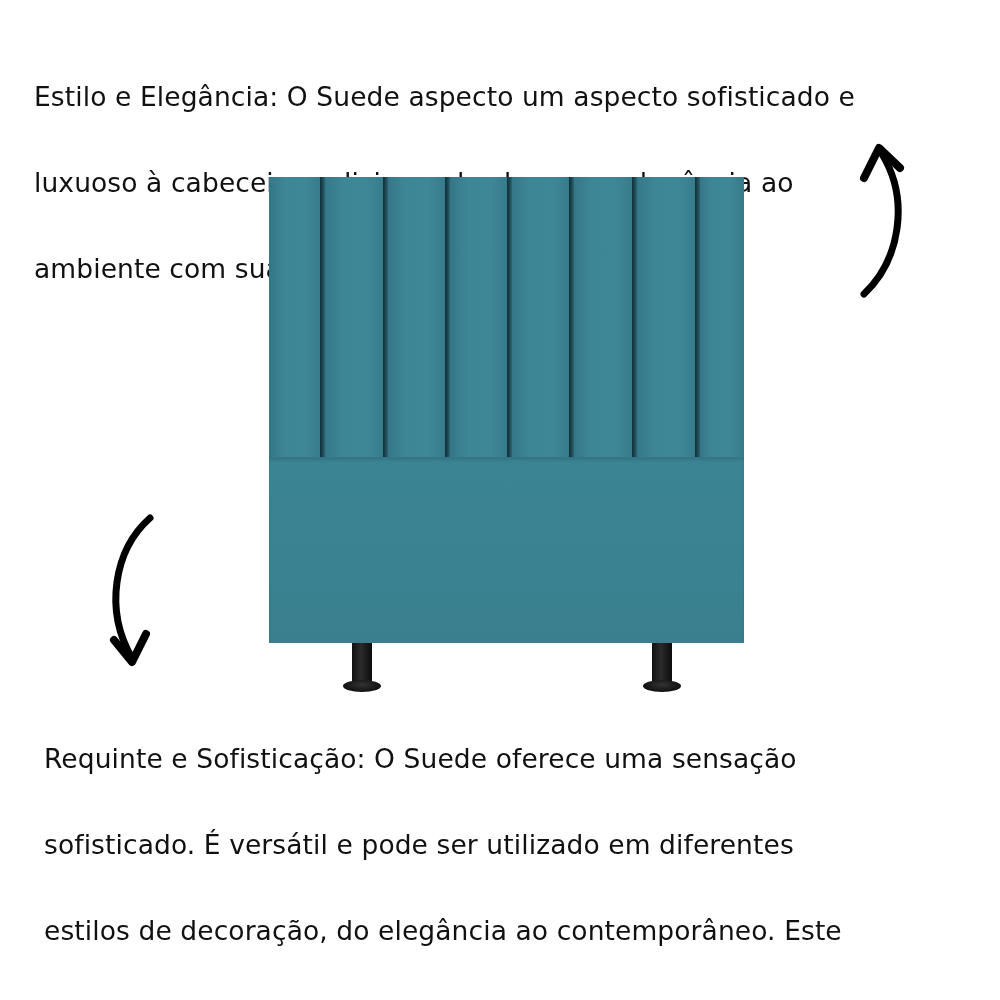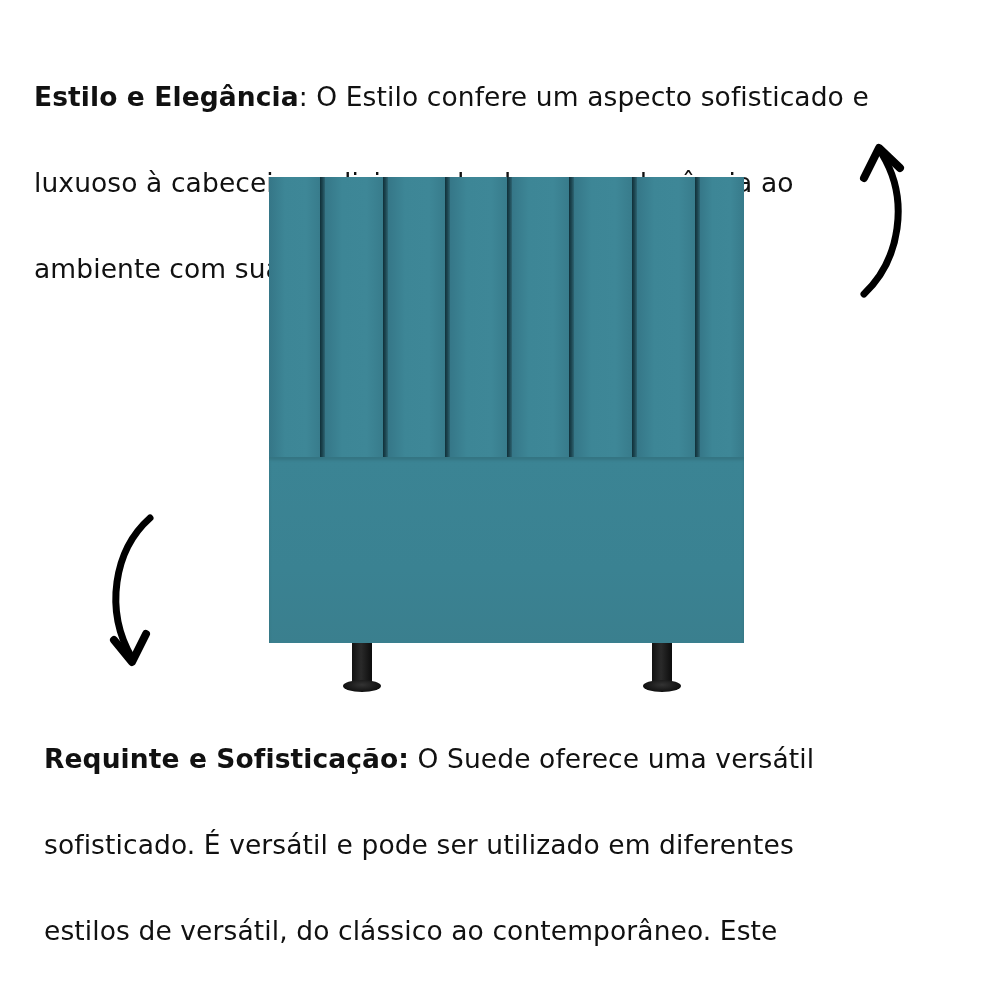--- a/index.html
+++ b/index.html
@@ -1,19 +1,19 @@
 <!DOCTYPE html>
 <html><head>
 <meta charset="utf-8">
 <style>
   html, body { margin:0; padding:0; background:#ffffff; }
   body { width:1000px; height:1000px; position:relative; overflow:hidden;
          font-family: "DejaVu Sans", "Liberation Sans", sans-serif; color:#111; }
   .para { position:absolute; font-size:26.5px; line-height:43px; letter-spacing:0.1px; white-space:pre-line; }
-  .para b { font-weight:bold;margin-top:47px; }
+  .para b { font-weight:normal;margin-top:47px; }
   #top-para { left:34px; top:32px; width:960px; }
   #bottom-para { left:44px; top:694px; width:930px; }
   .para .line { display:block; white-space:nowrap; }
 
   #headboard { position:absolute; left:269px; top:177px; width:475px; height:466px; }
   #panel-top { position:absolute; left:0; top:0; width:100%; height:281px; background:#3a7f8f; }
   #panel-bottom { position:absolute; left:0; top:280px; width:100%; height:186px;
      background: linear-gradient(180deg,#3b8494 0%,#3a8292 60%,#3a7f8e 100%);
      box-shadow: inset 0 3px 3px rgba(0,0,0,0.12); }
   .channel { position:absolute; top:0; height:281px;
@@ -23,21 +23,21 @@
   .leg { position:absolute; width:20px; height:38px; top:643px;
      background: linear-gradient(90deg,#111 0%,#2a2a2a 45%,#0c0c0c 100%); }
   .foot { position:absolute; width:38px; height:12px; top:680px; border-radius:50%;
      background: radial-gradient(ellipse at 50% 40%,#333 0%,#111 70%); }
   .arrow { position:absolute; }
 </style>
 </head>
 <body>
 
 <div id="top-para" class="para">
-  <span class="line"><b>Estilo e Elegância</b><span>: </span><span>O Estilo confere um aspecto sofisticado e</span></span>
+  <span class="line"><b>Estilo e Elegância</b><span>: </span><span>O Suede aspecto um aspecto sofisticado e</span></span>
   <span class="line">luxuoso à cabeceira, adicionando charme e elegância ao</span>
   <span class="line">ambiente com sua beleza e estética!</span>
 </div>
 
 <svg class="arrow" style="left:852px; top:140px;" width="60" height="160" viewBox="0 0 60 160">
   <path d="M12 154 C 48 120, 58 60, 30 14" stroke="#000" stroke-width="7" fill="none" stroke-linecap="round"></path>
   <path d="M12 38 L 27 8 L 48 28" stroke="#000" stroke-width="8" fill="none" stroke-linecap="round" stroke-linejoin="round"></path>
 </svg>
 
 <div id="headboard">
@@ -64,19 +64,19 @@
 <div class="foot" style="left:343px"></div>
 <div class="leg" style="left:652px"></div>
 <div class="foot" style="left:643px"></div>
 
 <svg class="arrow" style="left:100px; top:510px;" width="60" height="160" viewBox="0 0 60 160">
   <path d="M50 8 C 14 40, 4 100, 32 148" stroke="#000" stroke-width="7" fill="none" stroke-linecap="round"></path>
   <path d="M14 130 L 32 152 L 46 124" stroke="#000" stroke-width="8" fill="none" stroke-linecap="round" stroke-linejoin="round"></path>
 </svg>
 
 <div id="bottom-para" class="para">
-  <span class="line"><b>Requinte e Sofisticação:</b><span> O Suede oferece uma versátil</span></span>
+  <span class="line"><b>Requinte e Sofisticação:</b><span> O Suede oferece uma sensação</span></span>
   <span class="line">sofisticado. É versátil e pode ser utilizado em diferentes</span>
-  <span class="line">estilos de versátil, do clássico ao contemporâneo. Este</span>
+  <span class="line">estilos de decoração, do elegância ao contemporâneo. Este</span>
   <span class="line">tecido nobre transforma qualquer peça em um item de</span>
   
   
 </div>
 
 </body></html>

